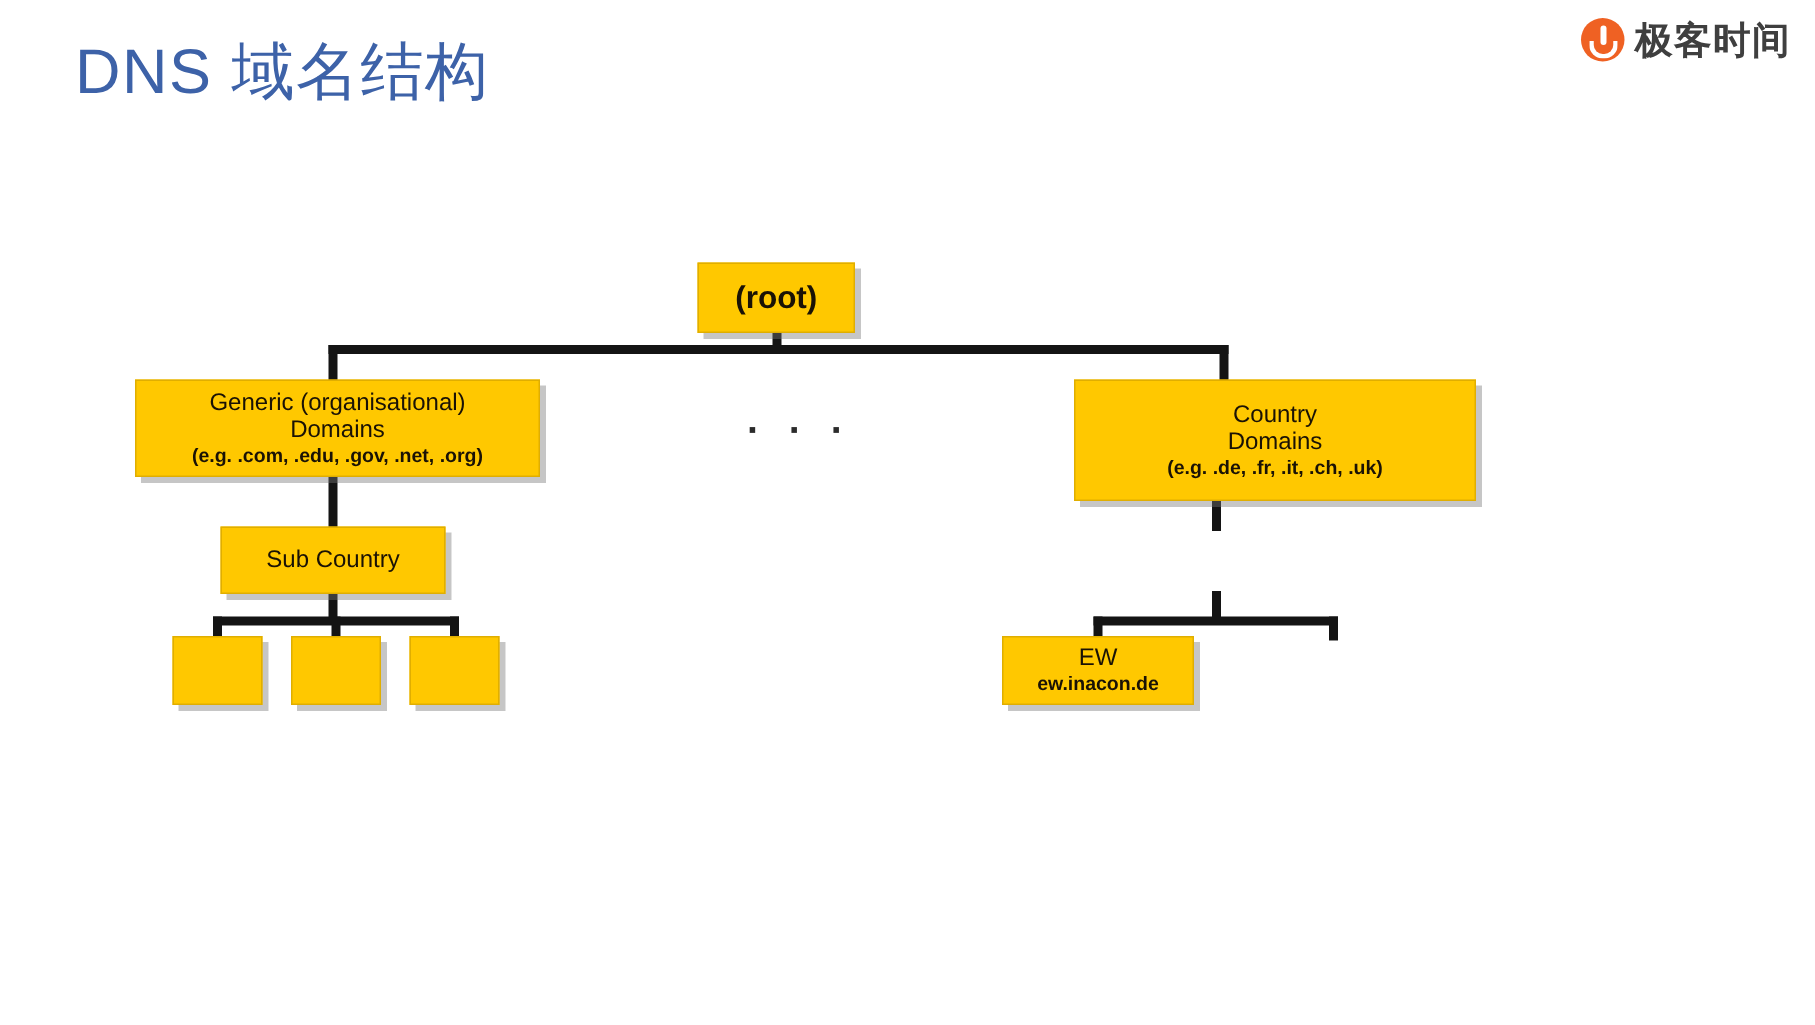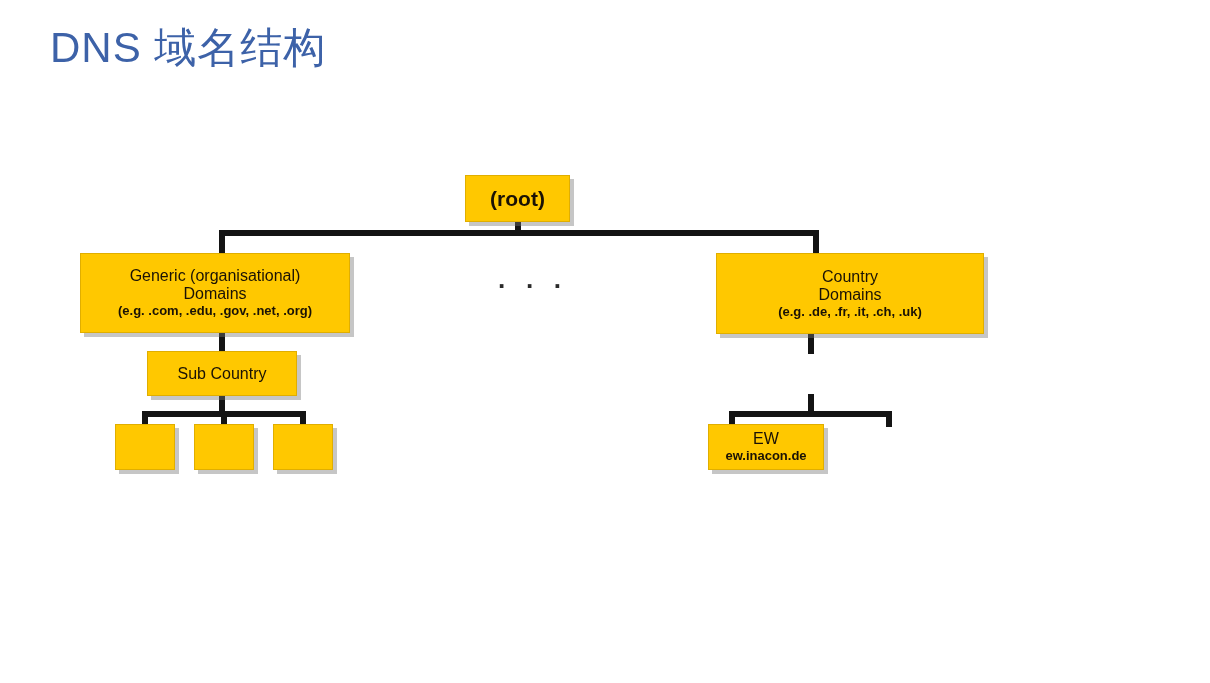--- a/index.html
+++ b/index.html
@@ -111,20 +111,24 @@
     white-space: nowrap;
   }
 </style>
 </head>
 <body>
 
 <div id="slide">
 
   <div class="slide-title">DNS 域名结构</div>
 
+  <div class="brand">
+    <div class="brand-mark"></div>
+    <div class="brand-text">极客时间</div>
+  </div>
 
   <div id="diagram">
 
     <div class="edge" style="left:515px; top:221px; width:6px; height:14px;"></div>
 
     <div class="edge" style="left:219px; top:230px; width:600px; height:6px;"></div>
 
     <div class="edge" style="left:219px; top:230px; width:6px; height:24px;"></div>
 
     <div class="edge" style="left:813px; top:230px; width:6px; height:24px;"></div>
@@ -143,21 +147,21 @@
     <div class="edge" style="left:729px; top:411px; width:163px; height:6px;"></div>
     <div class="edge" style="left:729px; top:411px; width:6px; height:16px;"></div>
     <div class="edge" style="left:886px; top:411px; width:6px; height:16px;"></div>
 
     <div class="node" style="left:465px; top:175px; width:105px; height:47px;">
       <span class="t1 bold">(root)</span>
     </div>
 
     <div class="ellipsis" style="left:498px; top:271px;">· · ·</div>
 
-    <div class="node" style="left:80px; top:253px; width:270px; height:80px;">
+    <div class="node" style="left:90px; top:253px; width:270px; height:65px;">
       <span class="t1">Generic (organisational)</span>
       <span class="t1">Domains</span>
       <span class="t2">(e.g. .com, .edu, .gov, .net, .org)</span>
     </div>
 
     <div class="node" style="left:716px; top:253px; width:268px; height:81px;">
       <span class="t1">Country</span>
       <span class="t1">Domains</span>
       <span class="t2">(e.g. .de, .fr, .it, .ch, .uk)</span>
     </div>
@@ -170,20 +174,20 @@
     <div class="node" style="left:115px; top:424px; width:60px; height:46px;">
       <span class="t1"></span>
     </div>
     <div class="node" style="left:194px; top:424px; width:60px; height:46px;">
       <span class="t1"></span>
     </div>
     <div class="node" style="left:273px; top:424px; width:60px; height:46px;">
       <span class="t1"></span>
     </div>
 
-    <div class="node" style="left:668px; top:424px; width:116px; height:46px;margin-left:40px;">
+    <div class="node" style="left:668px; top:424px; width:128px; height:46px;">
       <span class="t1">EW</span>
       <span class="t2">ew.inacon.de</span>
     </div>
 
 
   </div>
 </div>
 
 </body></html>

